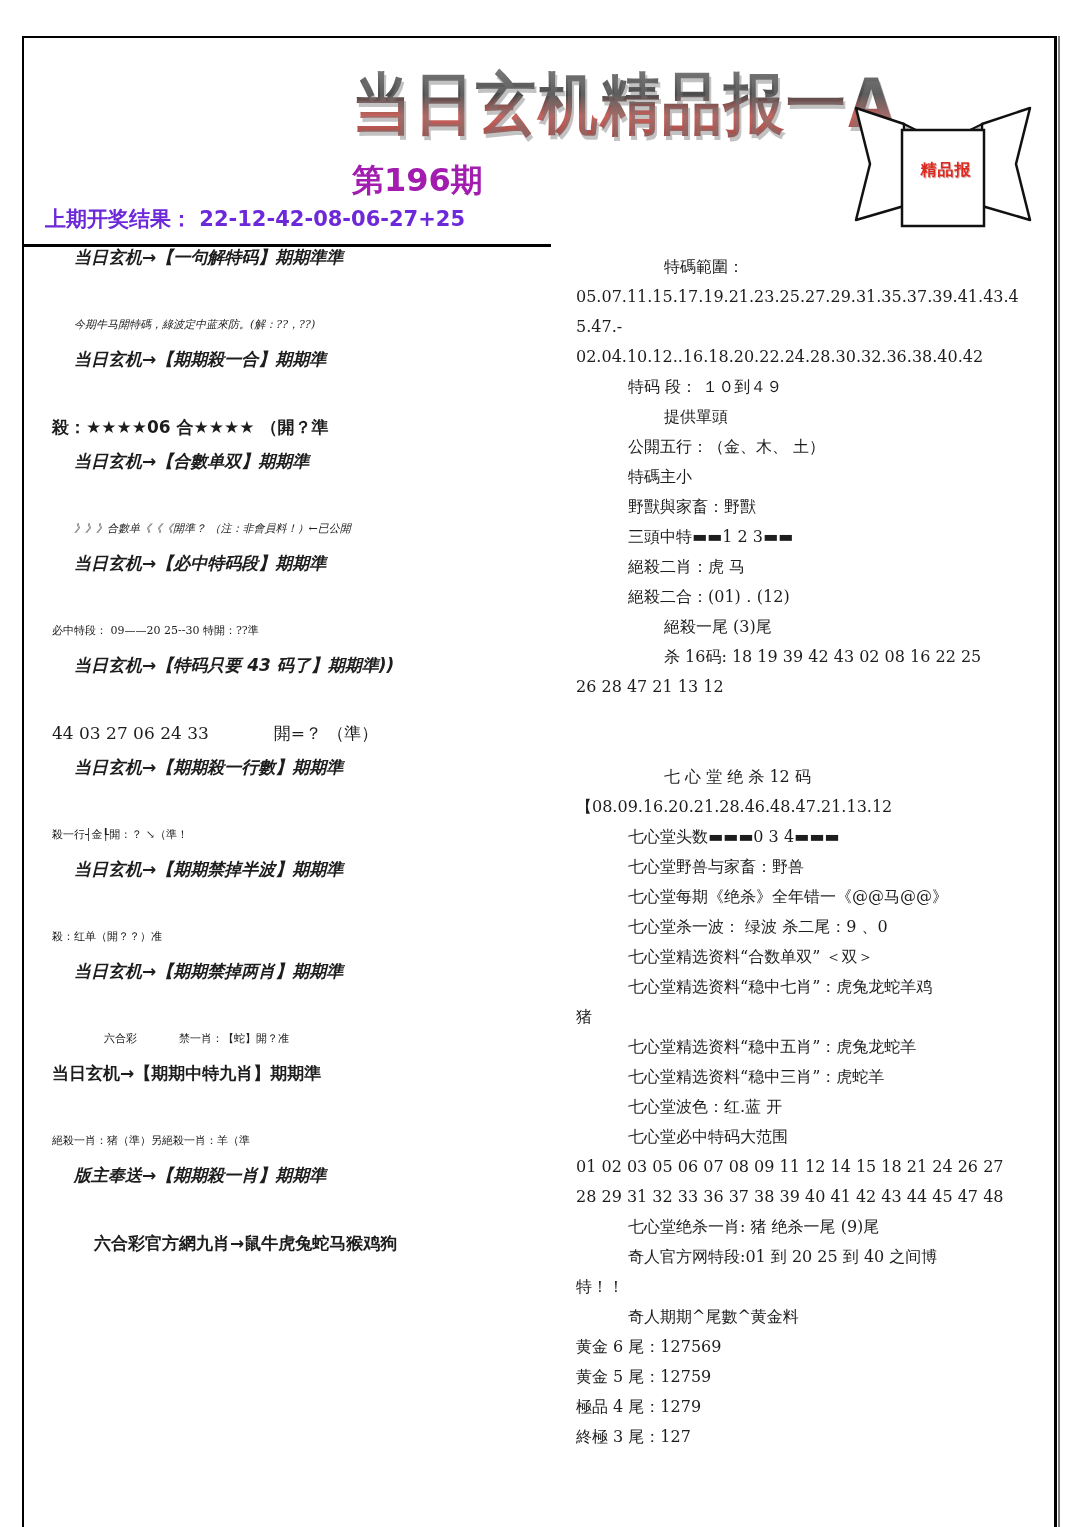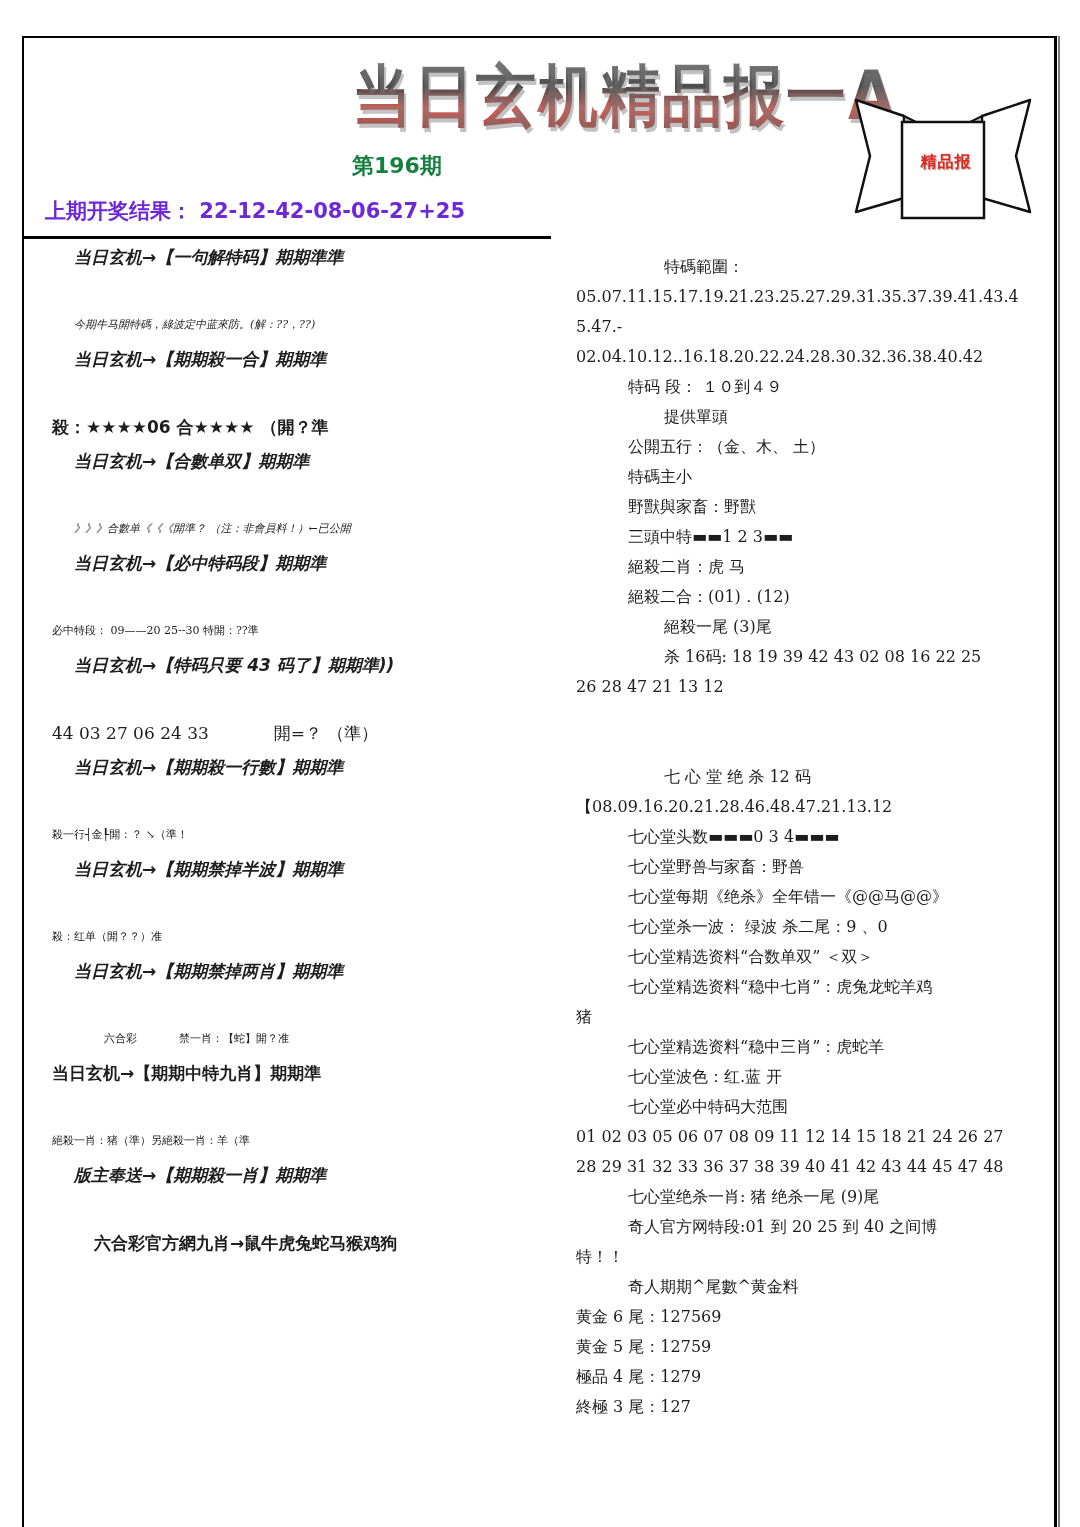--- a/index.html
+++ b/index.html
@@ -33,21 +33,21 @@
     left: 1058px;
     top: 36px;
     width: 2px;
     height: 1491px;
     background: #7a7a7a;
   }
 
   
   #masthead {
     position: absolute;
-    left: 0; top: 8px;
+    left: 0; top: 16px;
     width: 1080px;
     height: 232px;
   }
   #paper-title {
     position: absolute;
     left: 352px;
     top: 44px;
     font-family: "DejaVu Sans", "Liberation Sans", sans-serif;
     font-size: 60px;
     font-weight: bold;
@@ -60,23 +60,23 @@
     color: transparent;
     text-shadow: 2px 3px 0 rgba(120,120,120,0.45);
     transform: scaleY(1.12);
     transform-origin: left top;
   }
   #issue-number {
     position: absolute;
     left: 352px;
     top: 143px;
     font-family: "DejaVu Sans", "Liberation Sans", sans-serif;
-    font-size: 22px;
-    font-weight: bold;
-    color: #15803d;
+    font-size: 32px;
+    font-weight: bold;
+    color: #a21caf;
   }
   #last-draw {
     position: absolute;
     left: 45px;
     top: 189px;
     font-family: "DejaVu Sans", "Liberation Sans", sans-serif;
     font-size: 21px;
     font-weight: bold;
     color: #6d28d9;
     white-space: nowrap;
@@ -241,20 +241,21 @@
     <div class="gap-big"></div>
     <div class="ln ind3">七 心 堂 绝 杀 12 码</div>
     <div class="ln num">【08.09.16.20.21.28.46.48.47.21.13.12</div>
     <div class="ln ind2">七心堂头数▬▬▬0 3 4▬▬▬</div>
     <div class="ln ind2">七心堂野兽与家畜：野兽</div>
     <div class="ln ind2">七心堂每期《绝杀》全年错一《@@马@@》</div>
     <div class="ln ind2">七心堂杀一波： 绿波 杀二尾：9 、0</div>
     <div class="ln ind2">七心堂精选资料“合数单双” ＜双＞</div>
     <div class="ln ind2">七心堂精选资料“稳中七肖”：虎兔龙蛇羊鸡</div>
     <div class="ln ">猪</div>
+    <div class="ln ind2">七心堂精选资料“稳中五肖”：虎兔龙蛇羊</div>
     <div class="ln ind2">七心堂精选资料“稳中三肖”：虎蛇羊</div>
     <div class="ln ind2">七心堂波色：红.蓝 开</div>
     <div class="ln ind2">七心堂必中特码大范围</div>
     <div class="ln num">01 02 03 05 06 07 08 09 11 12 14 15 18 21 24 26 27</div>
     <div class="ln num">28 29 31 32 33 36 37 38 39 40 41 42 43 44 45 47 48</div>
     <div class="ln ind2">七心堂绝杀一肖: 猪 绝杀一尾 (9)尾</div>
     <div class="ln ind2">奇人官方网特段:01 到 20 25 到 40 之间博</div>
     <div class="ln ">特！！</div>
     <div class="ln ind2">奇人期期^尾數^黄金料</div>
     <div class="ln ">黄金 6 尾：127569</div>

